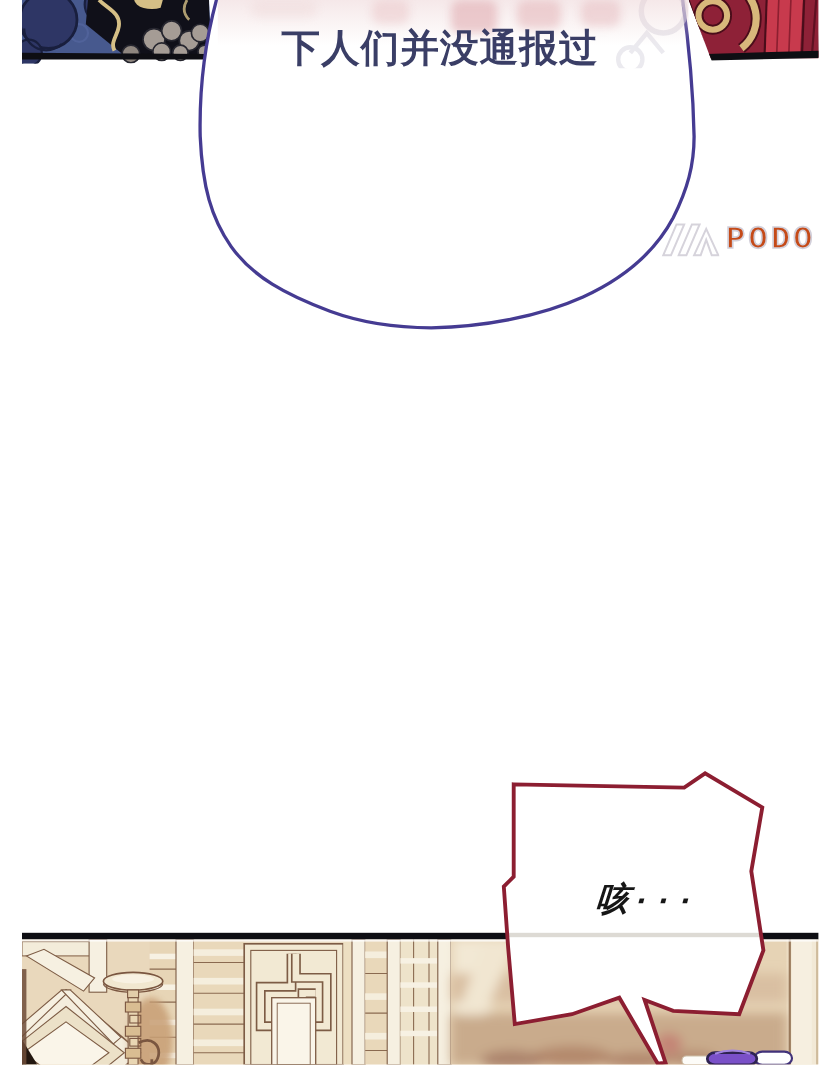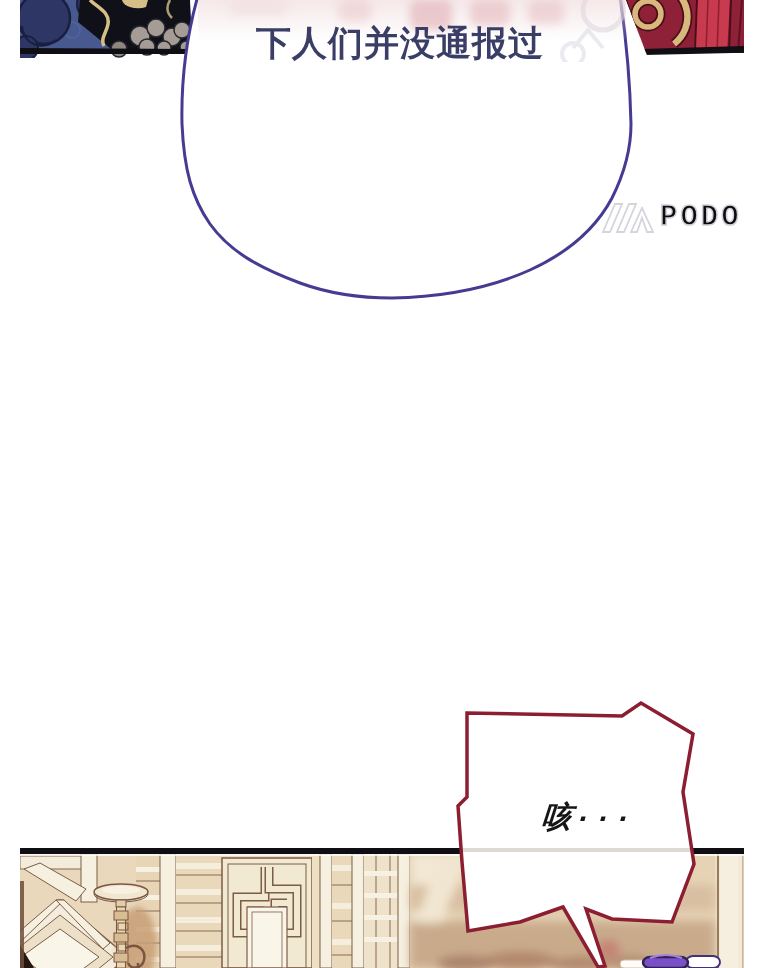--- a/index.html
+++ b/index.html
@@ -27,21 +27,21 @@
   .s2{left:272px;width:40px;height:26px;background:rgba(228,180,184,.55);}
   .s3{left:330px;width:36px;height:24px;background:rgba(230,186,190,.50);}
   .s4{left:140px;width:34px;height:22px;background:rgba(232,193,196,.45);}
   .s5{left:30px; width:60px;height:16px;background:rgba(238,214,216,.40);}
 
   
   .watermark{
     left:580px;top:201px;z-index:6;display:flex;align-items:center;gap:6px;opacity:.95;
   }
   .watermark .word{
-    font-size:29px;font-weight:bold;letter-spacing:3px;color:#000000;text-align:right;
+    font-size:29px;font-weight:bold;letter-spacing:3px;color:#c2410c;text-align:right;
     -webkit-text-stroke:1.5px #d0cdd8;
   }
 
   
   .cough-text{
     left:522px;top:797px;z-index:8;color:#161616;font-size:30px;font-weight:600;
     font-style:italic;transform:skewX(-4deg);letter-spacing:2px;white-space:nowrap;
   }
 
   .z1{z-index:1}.z2{z-index:2}.z3{z-index:3}.z7{z-index:7}

